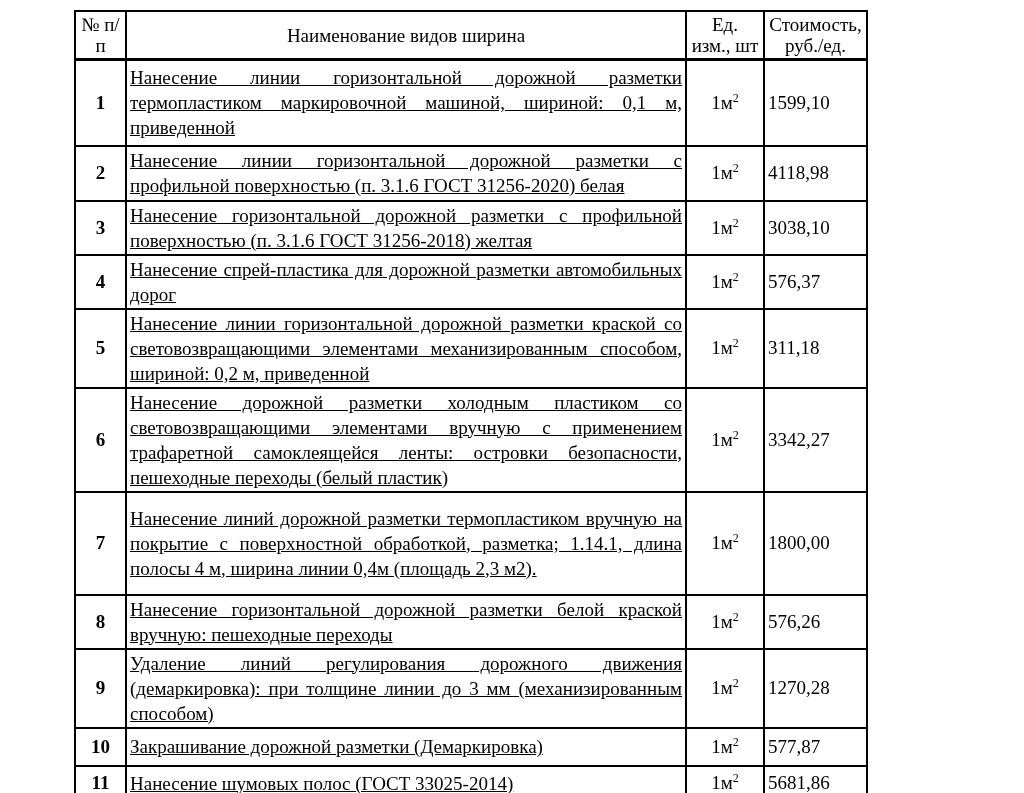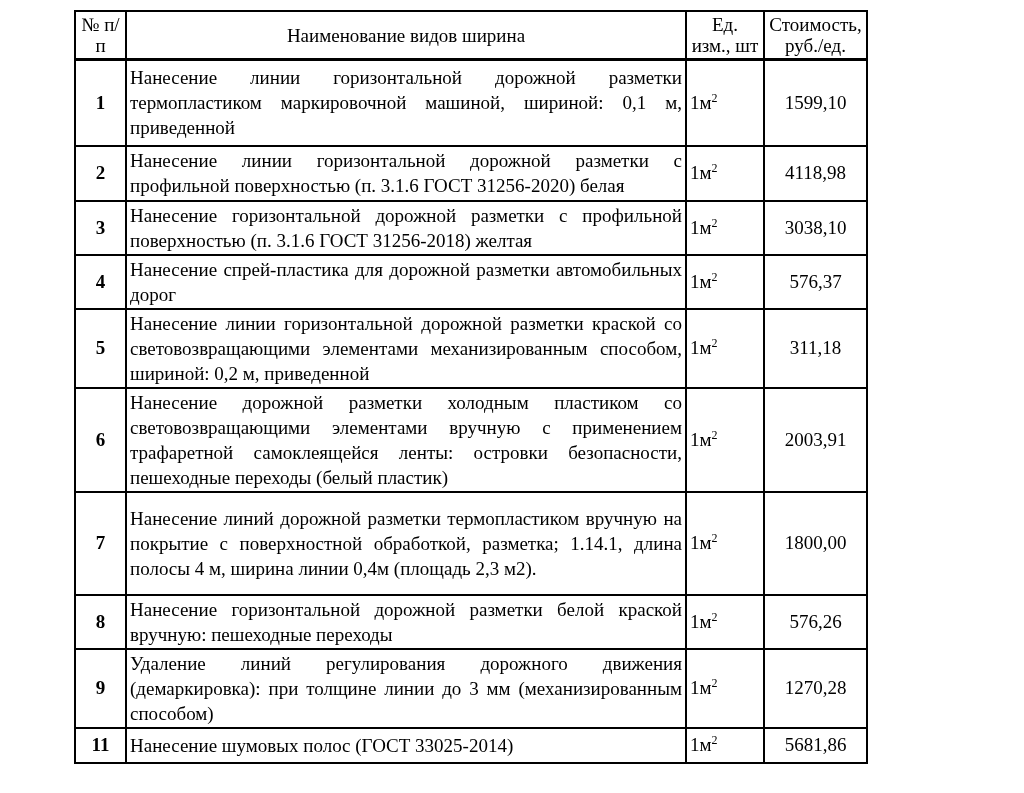--- a/index.html
+++ b/index.html
@@ -58,30 +58,31 @@
   tr.row-11    { height: 35px; }
 
   td.c-num {
     text-align: center;
     font-weight: bold;
   }
   td.c-name {
     text-align: justify;
     line-height: 25px;
     padding: 2px 2px 2px 3px;
+    text-decoration: underline;
   }
   td.c-unit {
-    text-align: left;
+    text-align: center;
   }
   td.c-unit sup {
     font-size: 12px;
     line-height: 0;
   }
   td.c-price {
-    text-align: center;
+    text-align: left;
   }
 </style>
 </head>
 <body>
 
 <div class="table-wrap">
   <table class="works">
     <colgroup>
       <col class="col-num">
       <col class="col-name">
@@ -127,40 +128,46 @@
       <tr class="row-5">
         <td class="c-num">5</td>
         <td class="c-name">Нанесение линии горизонтальной дорожной разметки краской со световозвращающими элементами механизированным способом, шириной: 0,2 м, приведенной</td>
         <td class="c-unit"><span>1м</span><sup>2</sup></td>
         <td class="c-price">311,18</td>
       </tr>
       <tr class="row-6">
         <td class="c-num">6</td>
         <td class="c-name">Нанесение дорожной разметки холодным пластиком со световозвращающими элементами вручную с применением трафаретной самоклеящейся ленты: островки безопасности, пешеходные переходы (белый пластик)</td>
         <td class="c-unit"><span>1м</span><sup>2</sup></td>
-        <td class="c-price">2003,91</td>
+        <td class="c-price">3342,27</td>
       </tr>
       <tr class="row-7">
         <td class="c-num">7</td>
         <td class="c-name">Нанесение линий дорожной разметки термопластиком вручную на покрытие с поверхностной обработкой, разметка; 1.14.1, длина полосы 4 м, ширина линии 0,4м (площадь 2,3 м2).</td>
         <td class="c-unit"><span>1м</span><sup>2</sup></td>
         <td class="c-price">1800,00</td>
       </tr>
       <tr class="row-8">
         <td class="c-num">8</td>
         <td class="c-name">Нанесение горизонтальной дорожной разметки белой краской вручную: пешеходные переходы</td>
         <td class="c-unit"><span>1м</span><sup>2</sup></td>
         <td class="c-price">576,26</td>
       </tr>
       <tr class="row-9">
         <td class="c-num">9</td>
         <td class="c-name">Удаление линий регулирования дорожного движения (демаркировка): при толщине линии до 3 мм (механизированным способом)</td>
         <td class="c-unit"><span>1м</span><sup>2</sup></td>
         <td class="c-price">1270,28</td>
       </tr>
+      <tr class="row-10">
+        <td class="c-num">10</td>
+        <td class="c-name">Закрашивание дорожной разметки (Демаркировка)</td>
+        <td class="c-unit"><span>1м</span><sup>2</sup></td>
+        <td class="c-price">577,87</td>
+      </tr>
       <tr class="row-11">
         <td class="c-num">11</td>
         <td class="c-name">Нанесение шумовых полос (ГОСТ 33025-2014)</td>
         <td class="c-unit"><span>1м</span><sup>2</sup></td>
         <td class="c-price">5681,86</td>
       </tr>
     </tbody>
   </table>
 </div>
 

